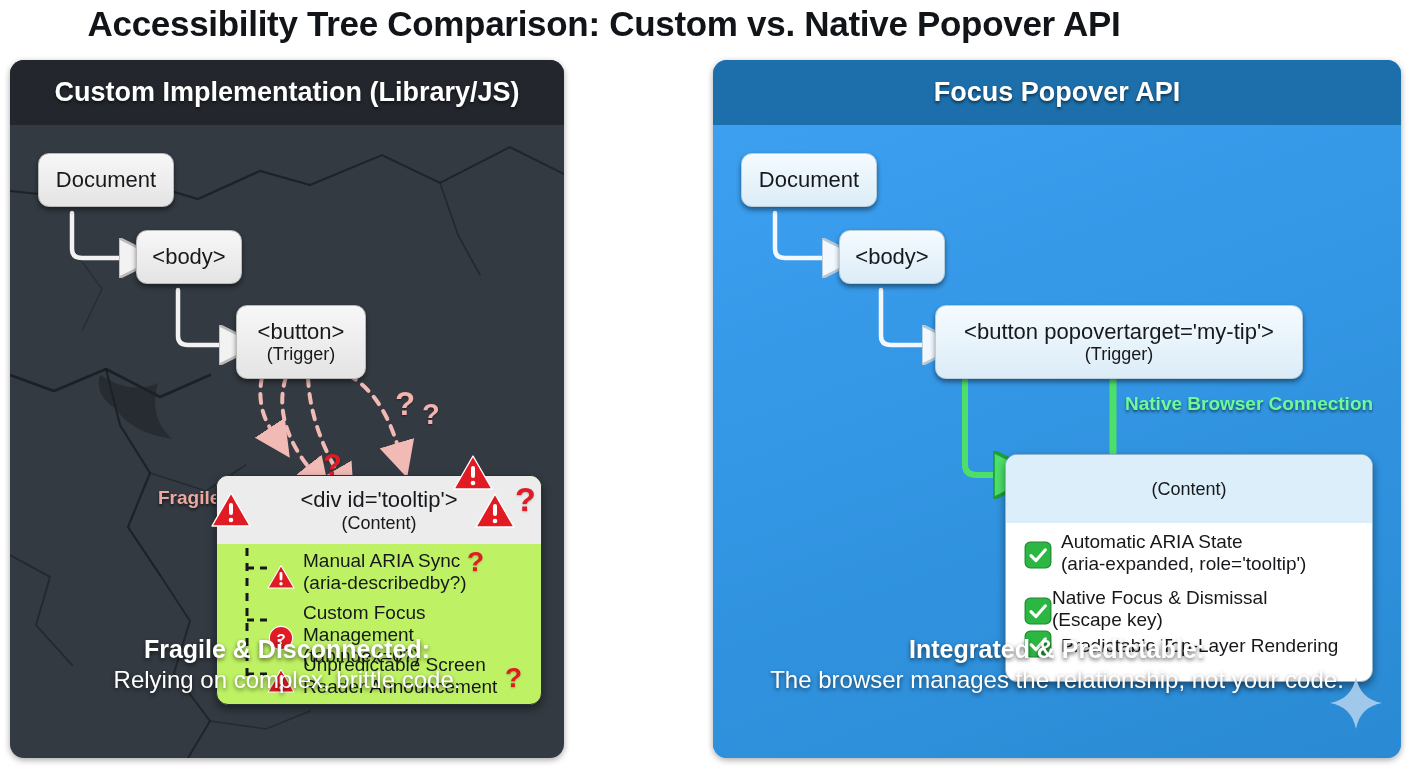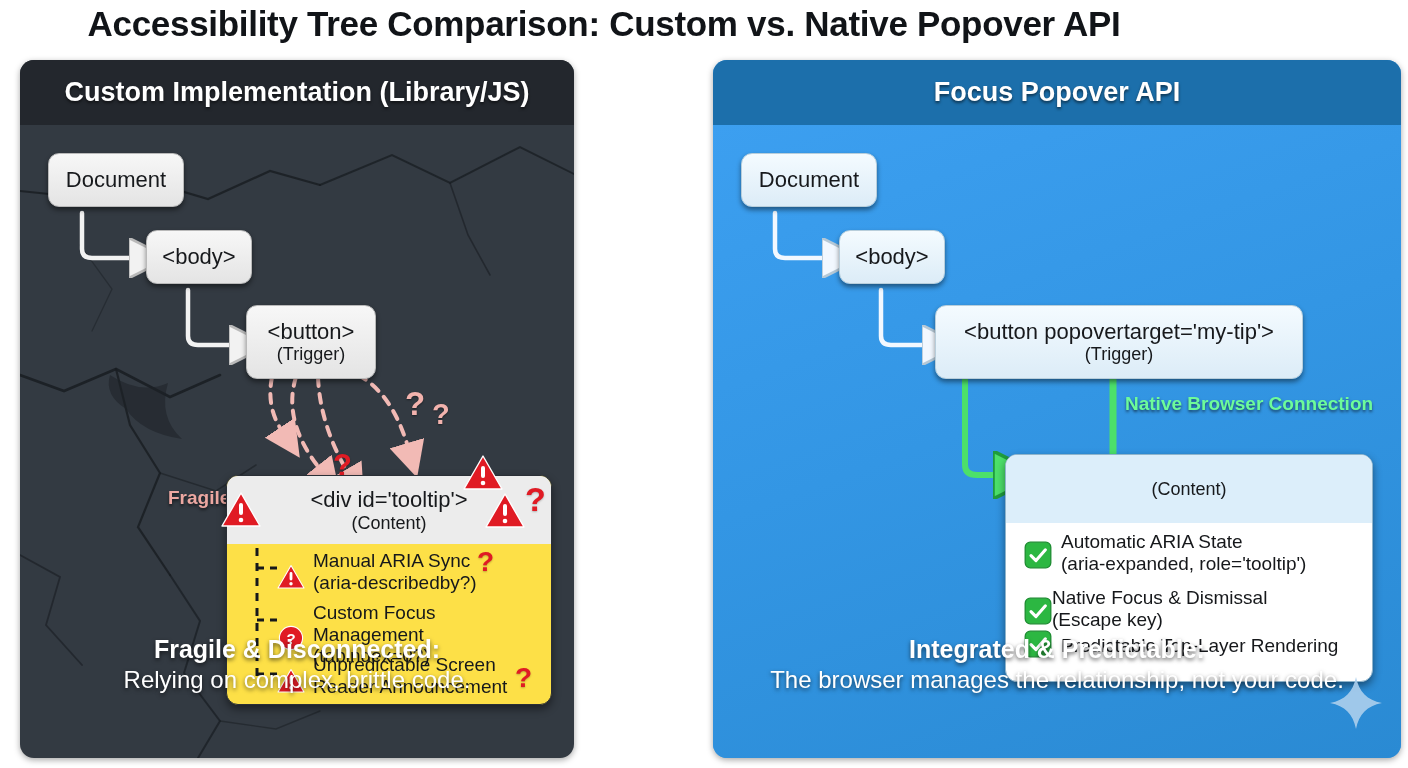--- a/index.html
+++ b/index.html
@@ -11,21 +11,21 @@
 
   
   .page-title{
     position:absolute;left:0;top:4px;width:1208px;text-align:center;
     font-size:35px;font-weight:bold;color:#111418;letter-spacing:-.3px;
   }
 
   
   .panel{position:absolute;top:60px;height:698px;border-radius:14px;overflow:hidden;
          box-shadow:0 2px 6px rgba(0,0,0,.35);}
-  .panel.left{left:20px;width:554px;background:#333a42;}
+  .panel.left{left:10px;width:554px;background:#333a42;}
   .panel.right{left:713px;width:688px;background:#3498e8;}
 
   .panel-head{position:absolute;left:0;top:0;width:100%;height:65px;
               display:flex;align-items:center;justify-content:center;
               font-size:27px;font-weight:bold;color:#ffffff;
               text-shadow:0 2px 3px rgba(0,0,0,.55);}
   .panel.left .panel-head{background:#23272d;}
   .panel.right .panel-head{background:#1c6fab;}
 
   .panel-body{position:absolute;left:0;top:65px;width:100%;height:633px;}
@@ -54,21 +54,21 @@
   .card{position:absolute;border-radius:12px;overflow:visible;
         box-shadow:0 4px 9px rgba(0,0,0,.45);}
   .card .card-head{
     display:flex;flex-direction:column;align-items:center;justify-content:center;
     text-align:center;color:#17191c;
   }
   .card .card-head .h1{font-size:22px;}
   .card .card-head .h2{font-size:18px;}
   .card .card-body{position:relative;}
 
-  .card.dark-style{background:#fde047;border:1px solid #2a2f36;}
+  .card.dark-style{background:#bef264;border:1px solid #2a2f36;}
   .card.dark-style .card-head{background:#ececec;border-radius:11px 11px 0 0;}
   .card.light-style{background:#ffffff;border:1px solid #8fb4cb;}
   .card.light-style .card-head{background:#dceefa;border-radius:11px 11px 0 0;}
 
   
   .row{display:flex;align-items:center;position:relative;}
   .row .rtext{color:#16181b;line-height:1.14;}
   .row .rtext .t1{font-size:19px;display:block;}
   .row .rtext .t2{font-size:19px;display:block;}
 

